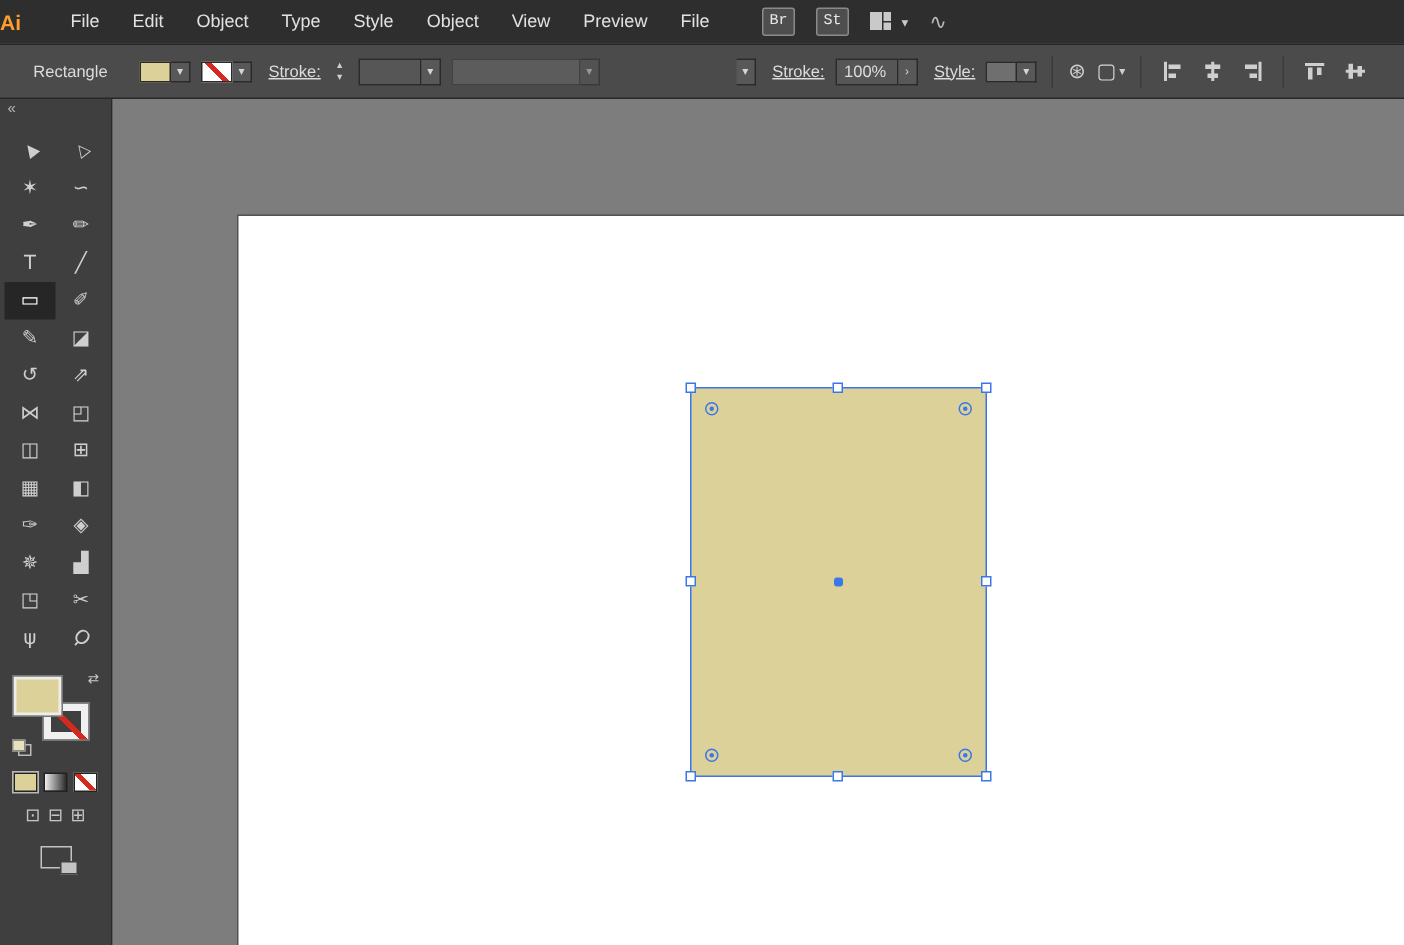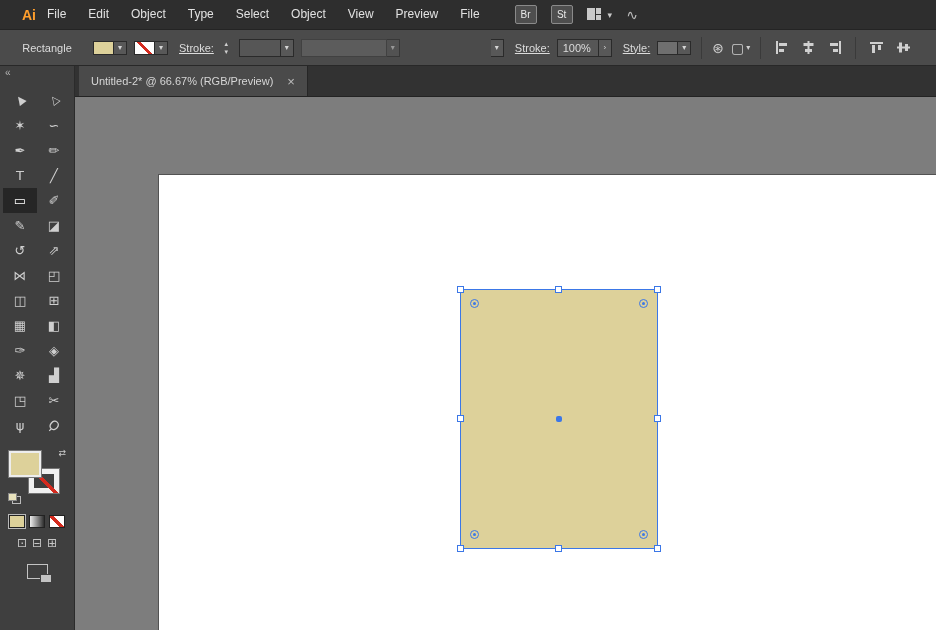--- a/index.html
+++ b/index.html
@@ -3,25 +3,25 @@
 <meta charset="utf-8">
 <style>
   html,body{margin:0;padding:0;}
   body{width:936px;height:630px;overflow:hidden;background:#7d7d7d;
        font-family:"Liberation Sans",sans-serif;-webkit-font-smoothing:antialiased;}
   .app{display:flex;flex-direction:column;width:936px;height:630px;}
 
   
   .menubar{height:29px;flex:none;background:var(--c-chrome_dark,#2e2e2e);display:flex;
            align-items:center;color:#e2e2e2;font-size:12px;}
-  .logo{width:36px;text-align:right;font-weight:bold;font-size:14px;color:var(--c-logo,#ff9e2c);}
+  .logo{width:36px;text-align:left;font-weight:bold;font-size:14px;color:var(--c-logo,#ff9e2c);}
   .menu-item{padding:0 11px;line-height:29px;cursor:default;}
   .mb-right{display:flex;align-items:center;gap:14px;margin-left:24px;}
   .chip{width:20px;height:17px;border:1px solid #8a8a8a;border-radius:2px;background:#4e4e4e;
-        color:#e8e8e8;font-size:10px;display:flex;align-items:center;justify-content:center;}
+        color:#e8e8e8;font-size:10px;display:flex;align-items:center;justify-content:center;font-family:Liberation Mono, monospace;}
   .ws-icon{width:15px;height:13px;display:grid;grid-template-columns:8px 5px;grid-template-rows:6px 5px;gap:1px;}
   .ws-icon i{background:#c9c9c9;display:block;}
   .ws-icon i:first-child{grid-row:1 / span 2;}
   .mb-caret{font-size:9px;color:#c9c9c9;margin-left:-8px;}
   .mb-glyph{font-family:"DejaVu Sans",sans-serif;color:#b9b9b9;font-size:14px;}
 
   
   .controlbar{height:35px;flex:none;background:var(--c-chrome_mid,#4b4b4b);
               border-top:1px solid #242424;border-bottom:1px solid #282828;
               display:flex;align-items:center;padding:0 8px;gap:7px;font-size:11px;
@@ -125,21 +125,21 @@
 <body>
 
 <div class="app">
 
   <div class="menubar">
     <div class="logo">Ai</div>
     <span class="menu-item">File</span>
     <span class="menu-item">Edit</span>
     <span class="menu-item">Object</span>
     <span class="menu-item">Type</span>
-    <span class="menu-item">Select</span>
+    <span class="menu-item">Style</span>
     <span class="menu-item">Object</span>
     <span class="menu-item">View</span>
     <span class="menu-item">Preview</span>
     <span class="menu-item">File</span>
     <div class="mb-right">
       <span class="chip">Br</span>
       <span class="chip">St</span>
       <span class="ws-icon">
           <i></i>
           <i></i>
@@ -356,26 +356,20 @@
         <span>⊟</span>
         <span>⊞</span>
       </div>
 
       <div class="screenmode">
           <i></i>
         </div>
     </div>
 
     <div class="docarea">
-      <div class="tabbar">
-        <div class="tab">
-          <span>Untitled-2* @ 66.67% (RGB/Preview)</span>
-          <span class="tab-close">×</span>
-        </div>
-      </div>
 
       <div class="viewport">
         <div class="artboard">
           <div class="shape">
             <span class="hd h-nw"></span>
             <span class="hd h-n"></span>
             <span class="hd h-ne"></span>
             <span class="hd h-w"></span>
             <span class="hd h-e"></span>
             <span class="hd h-sw"></span>

